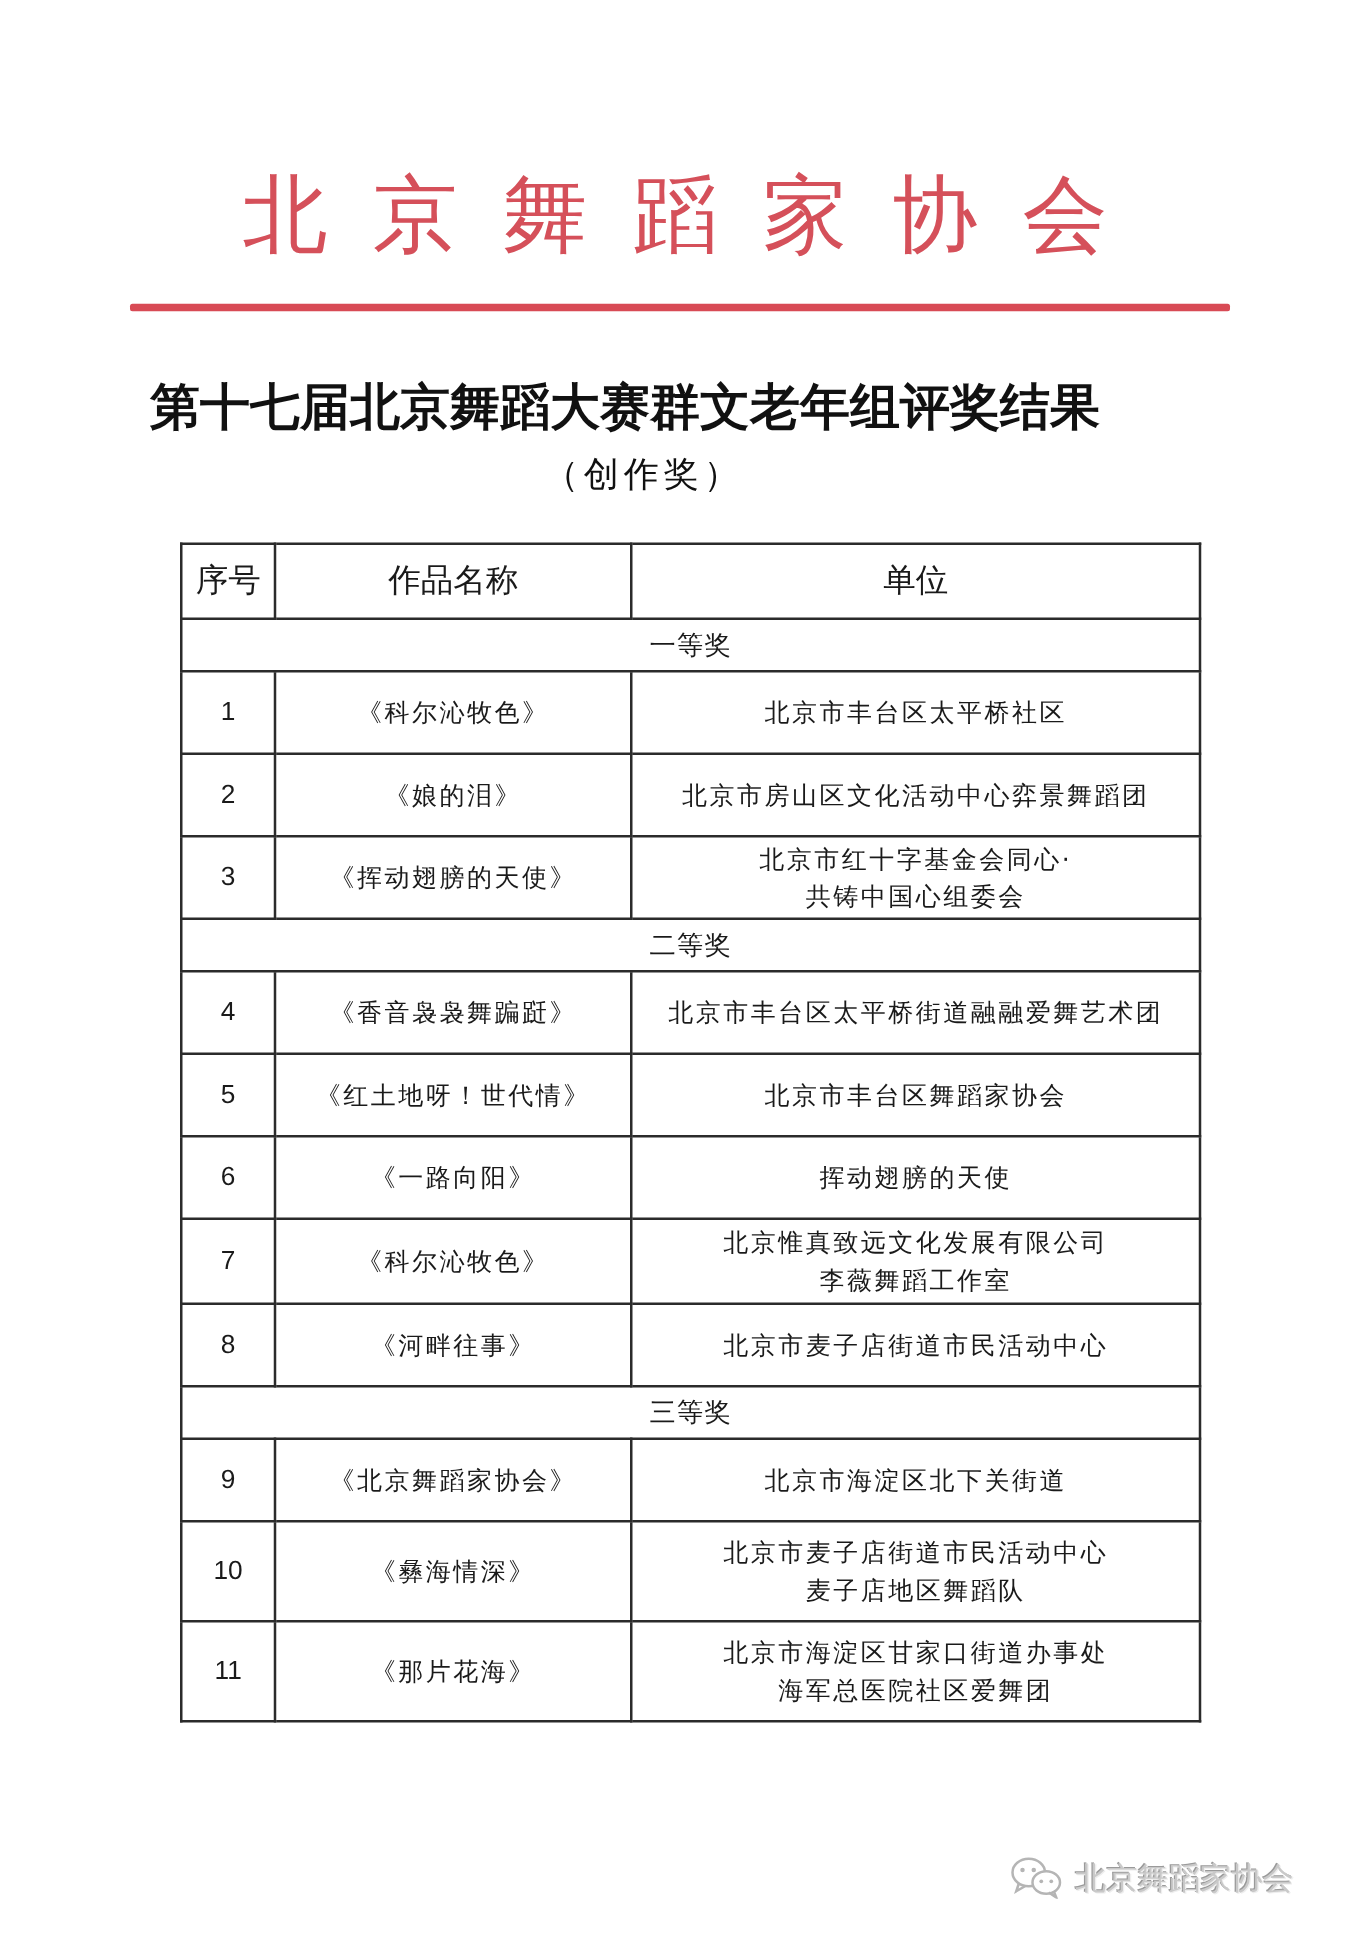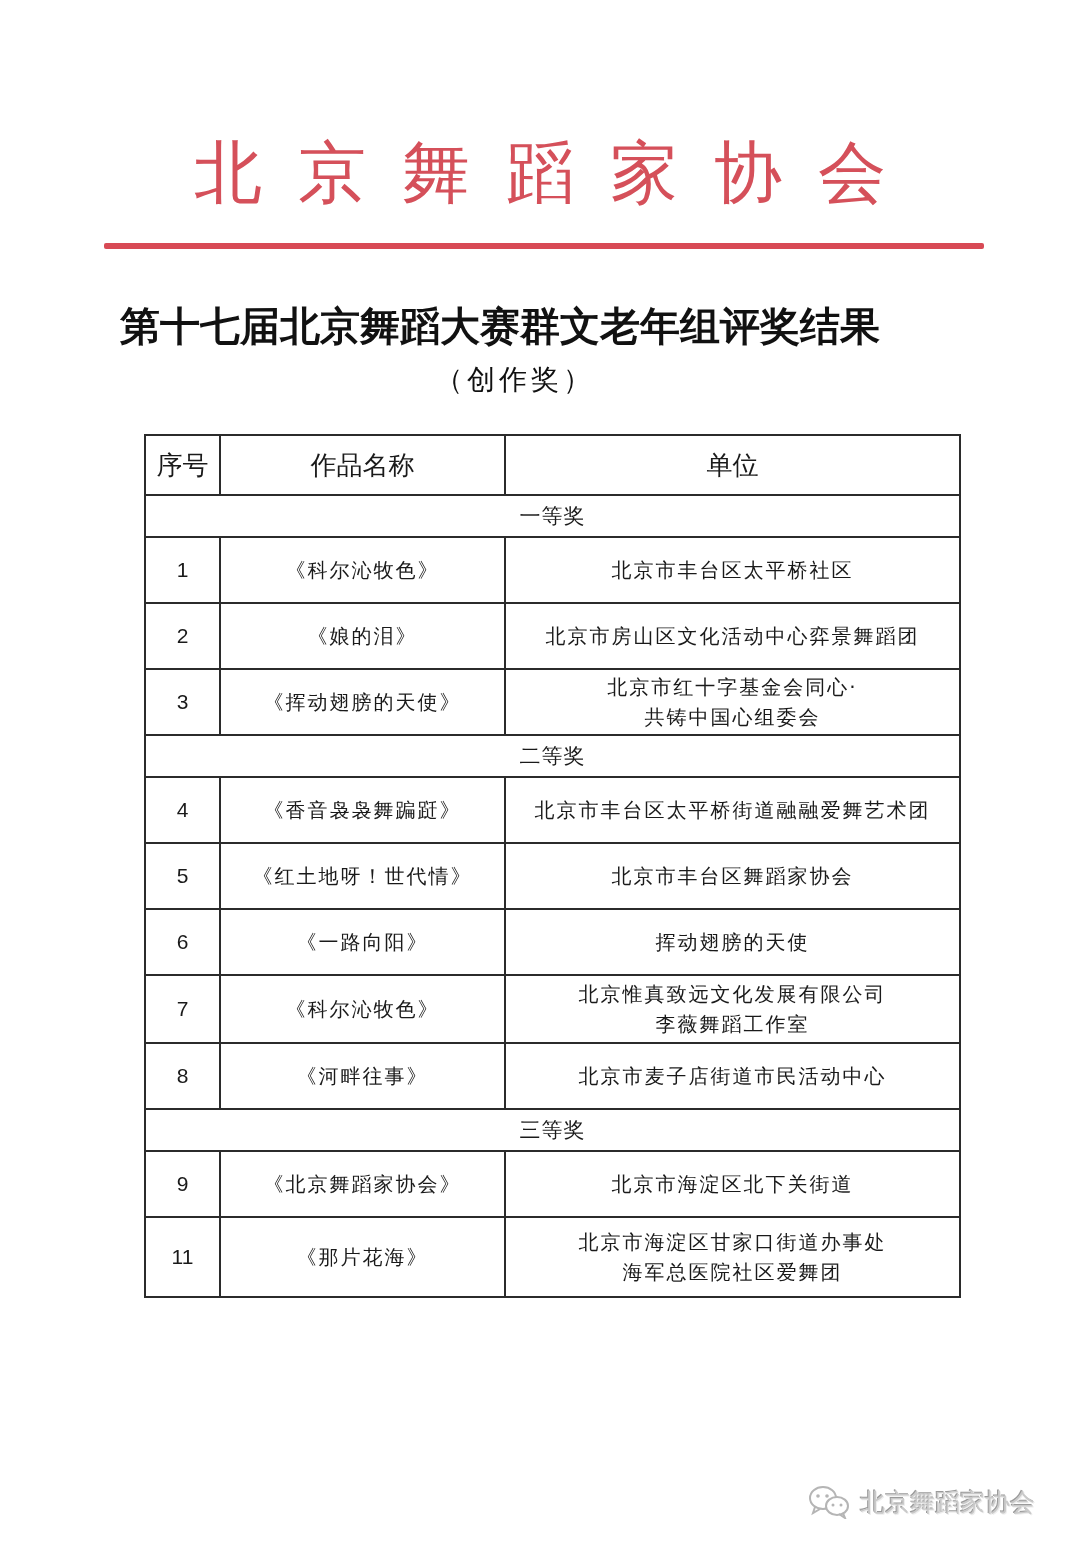--- a/index.html
+++ b/index.html
@@ -163,20 +163,28 @@
 
     <tr class="cat-row">
       <td colspan="3">三等奖</td>
     </tr>
     <tr class="entry-row">
       <td class="num">9</td>
       <td>《北京舞蹈家协会》</td>
       <td>
           <span class="unit-line">北京市海淀区北下关街道</span>
         </td>
+    </tr>
+    <tr class="entry-row taller">
+      <td class="num">10</td>
+      <td>《彝海情深》</td>
+      <td>
+        <span class="unit-line">北京市麦子店街道市民活动中心</span>
+        <span class="unit-line">麦子店地区舞蹈队</span>
+      </td>
     </tr>
     <tr class="entry-row taller">
       <td class="num">11</td>
       <td>《那片花海》</td>
       <td>
         <span class="unit-line">北京市海淀区甘家口街道办事处</span>
         <span class="unit-line">海军总医院社区爱舞团</span>
       </td>
     </tr>
   </tbody>

